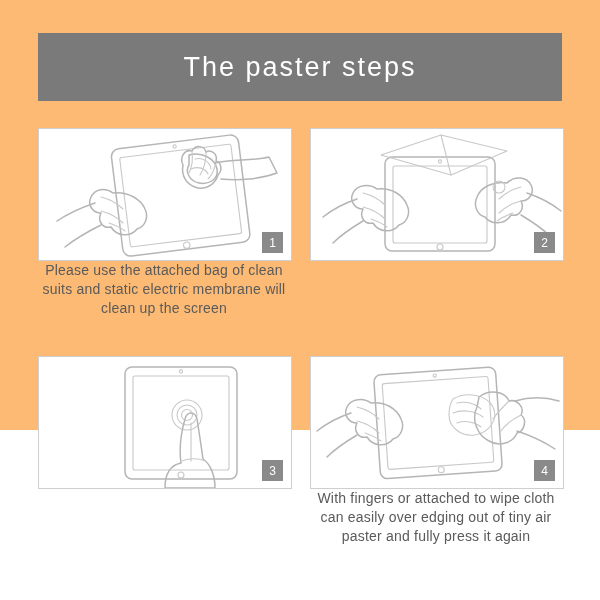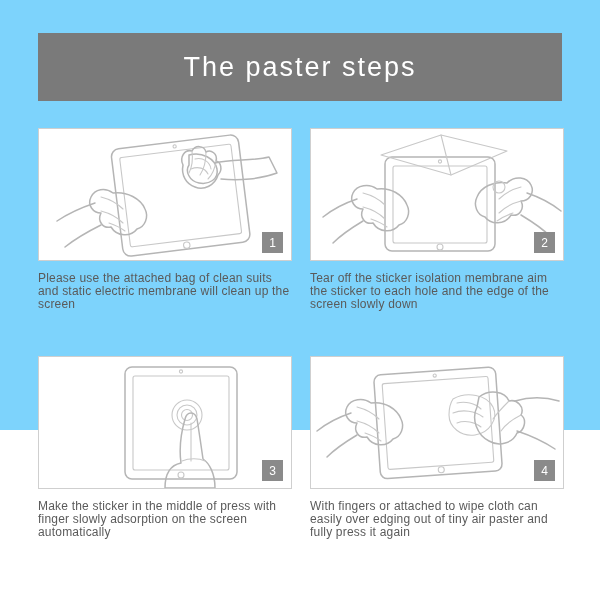--- a/index.html
+++ b/index.html
@@ -11,21 +11,22 @@
     width: 600px;
     height: 600px;
     font-family: "Liberation Sans", sans-serif;
     color: #4a4a4a;
     overflow: hidden;
   }
   .page {
     position: relative;
     width: 600px;
     height: 430px;
-    background: #7dd3fc;
+    background: #fdba74;
+    text-align: center;
   }
 
   
   .header-band {
     position: absolute;
     left: 38px;
     top: 33px;
     width: 524px;
     height: 68px;
     background: #7a7a7a;
@@ -60,23 +61,22 @@
 
   .panel {
     position: relative;
     width: 252px;
     height: 131px;
     border: 1px solid #cfcfcf;
     background: #ffffff;
     overflow: hidden;
   }
   .caption {
-    margin-top: 11px;
-    font-size: 12px;
-    line-height: 13px;
+    font-size: 14px;
+    line-height: 19px;
     color: #5a5a5a;
     letter-spacing: 0.2px;
   }
 
   
   .badge {
     position: absolute;
     right: 8px;
     bottom: 7px;
     width: 21px;
@@ -173,21 +173,20 @@
           <path class="line-thin" d="M210 58 C202 60 194 64 188 70"></path>
           <path class="line-thin" d="M210 72 C202 74 194 78 188 84"></path>
           <path class="line-thin" d="M202 84 C196 86 190 89 186 92"></path>
           <path class="line" d="M216 64 C228 68 240 74 250 82"></path>
           <path class="line" d="M210 86 C220 92 232 100 240 108"></path>
 
           <circle class="line-thin" cx="188" cy="58" r="6" fill="#ffffff"></circle>
         </svg>
         <div class="badge">2</div>
       </div>
-      <div class="caption">Tear off the sticker isolation membrane aim the sticker to each hole and the edge of the screen slowly down</div>
     </div>
 
     <div class="cell cell-2">
       <div class="panel">
         <svg width="252" height="131" viewBox="0 0 252 131">
 
           <rect class="line" x="86" y="10" width="112" height="112" rx="7" fill="#ffffff"></rect>
           <rect class="line-thin" x="94" y="19" width="96" height="94" rx="2" fill="#fbfbfb"></rect>
           <circle class="line-thin" cx="142" cy="118" r="3"></circle>
           <circle class="line-thin" cx="142" cy="14.5" r="1.6"></circle>
@@ -195,21 +194,20 @@
           <circle class="line-thin" cx="148" cy="58" r="15"></circle>
           <circle class="line-thin" cx="148" cy="58" r="10"></circle>
           <circle class="line-thin" cx="148" cy="58" r="5.5" fill="#efefef"></circle>
 
           <path class="line" d="M146 62 C142 76 140 92 142 106 C132 108 126 116 126 131 L176 131 C176 116 170 106 164 102 C162 88 160 74 158 62 C156 54 148 54 146 62 Z" fill="#ffffff"></path>
           <path class="line-thin" d="M152 66 C152 80 152 94 152 104"></path>
           <path class="line-thin" d="M143 104 C150 101 160 101 166 104"></path>
         </svg>
         <div class="badge">3</div>
       </div>
-      <div class="caption">Make the sticker in the middle of press with finger slowly adsorption on the screen automatically</div>
     </div>
 
     <div class="cell cell-3">
       <div class="panel">
         <svg width="252" height="131" viewBox="0 0 252 131">
 
           <g transform="rotate(-4 126 66)">
             <rect class="line" x="66" y="14" width="122" height="104" rx="7" fill="#ffffff"></rect>
             <rect class="line-thin" x="74" y="23" width="106" height="86" rx="2" fill="#fbfbfb"></rect>
             <circle class="line-thin" cx="127" cy="113" r="3"></circle>

